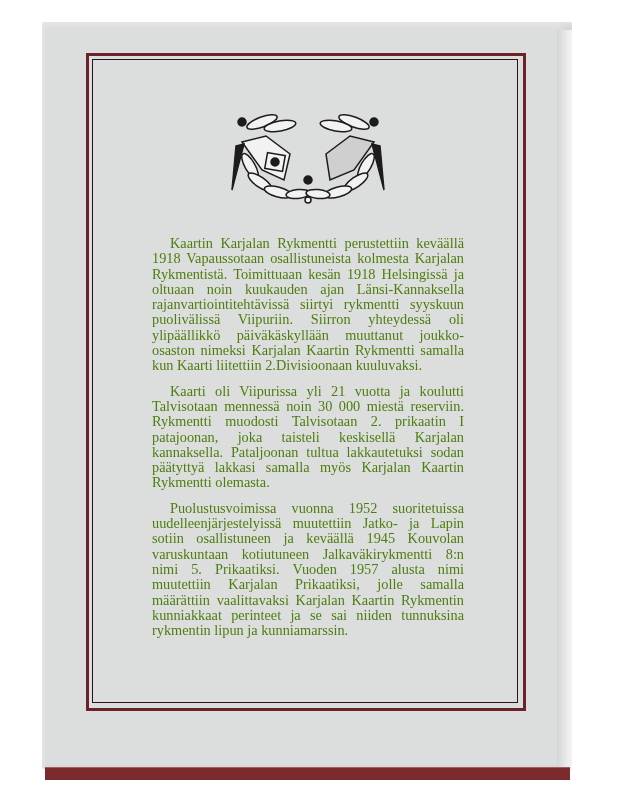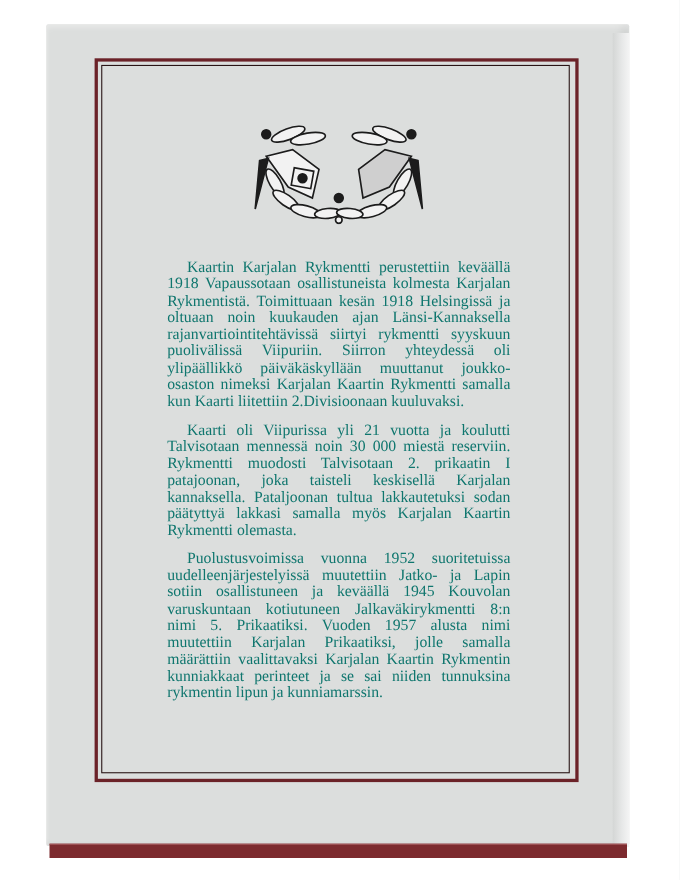--- a/index.html
+++ b/index.html
@@ -11,21 +11,21 @@
           background: linear-gradient(to right, #d4d6d5, #e8e9e9 60%, #f4f4f4); }
   .cloth { position: absolute; left: 45px; top: 767px; width: 525px; height: 12px;
           background: #7c2a2e; border-top: 1px solid #a55a5d; }
   .frame-outer { position: absolute; left: 86px; top: 53px; width: 434px; height: 652px;
           border: 3px solid #6b2228; }
   .frame-inner { position: absolute; left: 92px; top: 59px; width: 424px; height: 642px;
           border: 1.5px solid #2a1416; }
   .emblem { position: absolute; left: 222px; top: 108px; width: 172px; height: 96px; }
   .text { position: absolute; left: 152px; top: 236px; width: 312px;
           font-family: "Liberation Serif", serif; font-size: 14.3px; line-height: 15.3px;
-          color: #0f766e; text-align: justify; }
+          color: #4d7c0f; text-align: justify; }
   .text p { margin: 0 0 10px 0; text-indent: 18px; hyphens: manual; }
 </style>
 </head>
 <body>
 
 <div class="book"></div>
 <div class="spine-edge"></div>
 <div class="cloth"></div>
 <div class="frame-outer"></div>
 <div class="frame-inner"></div>

